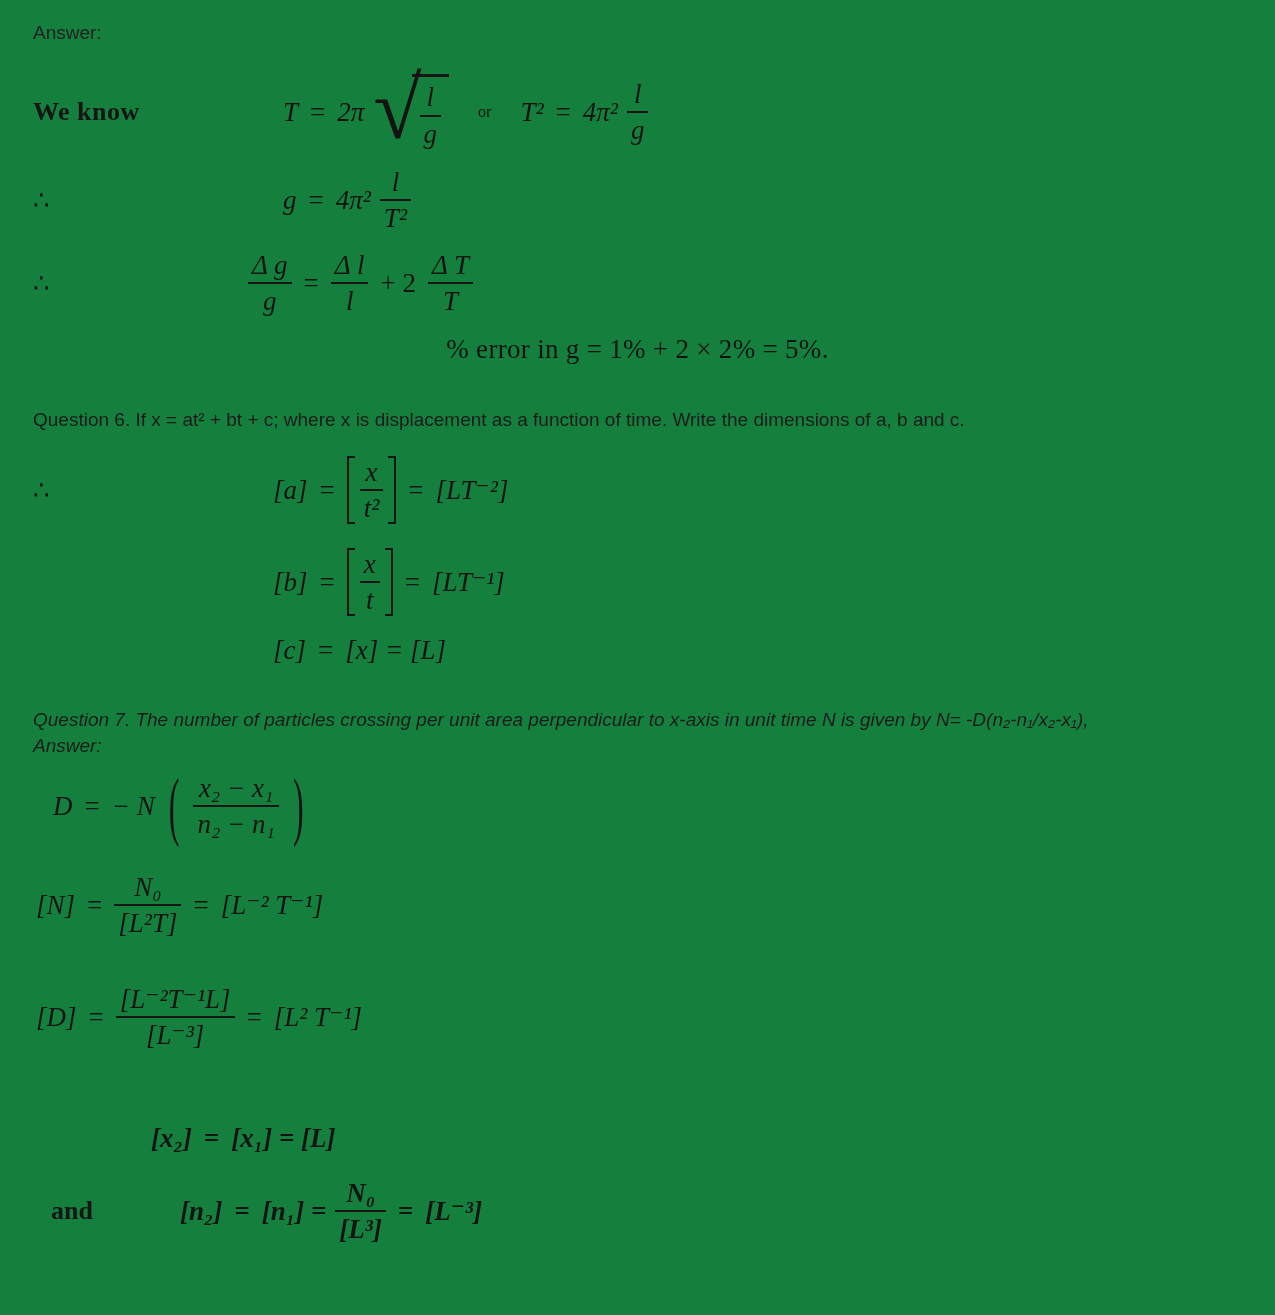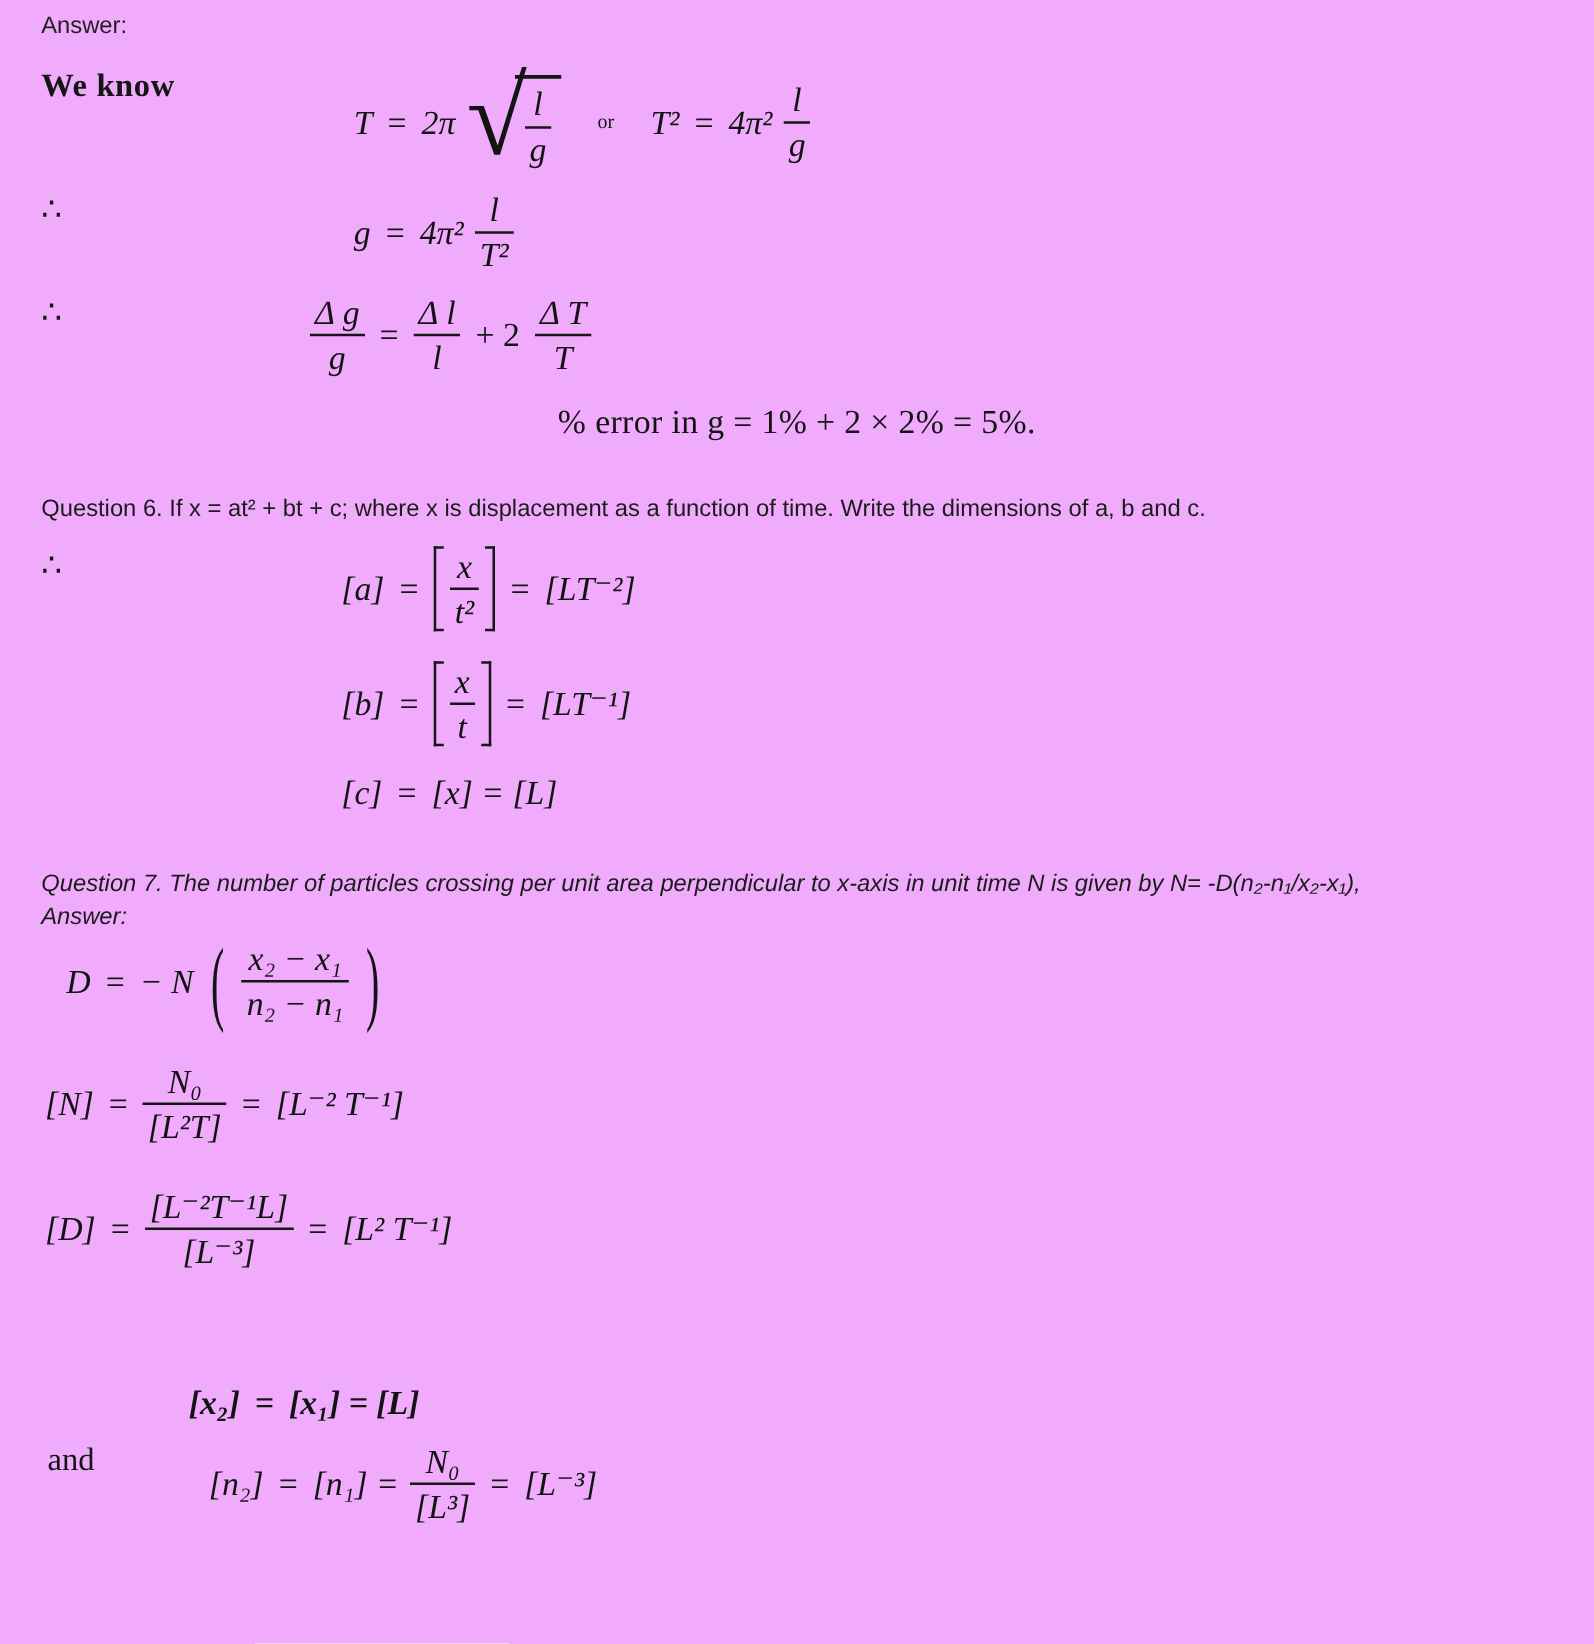--- a/index.html
+++ b/index.html
@@ -1,26 +1,26 @@
 <!DOCTYPE html>
 <html><head>
 <meta charset="utf-8">
 <style>
   * { margin:0; padding:0; box-sizing:border-box; }
   html,body { background:#ffffff; }
   body { width:1275px; height:1315px; color:#1b1b1b; }
-  .page { position:relative; width:1275px; height:1315px; background:#f0abfc; padding:8px 33px 0 33px; overflow:hidden; }
+  .page { position:relative; width:1275px; height:1315px; background:#15803d; padding:20px 33px 0 33px; overflow:hidden; }
 
   .sans  { font-family:"Liberation Sans","DejaVu Sans",sans-serif; font-size:19px; line-height:26px; color:#1f1f1f; }
   .serif { font-family:"Liberation Serif","DejaVu Serif",serif; }
 
   .qblock { margin-top:0; }
   .qline { font-family:"Liberation Sans","DejaVu Sans",sans-serif; font-size:19px; line-height:26px; }
 
-  .mrow { display:flex; align-items:flex-start; }
+  .mrow { display:flex; align-items:center; }
   .rowlabel { flex:none; font-size:26px; color:#151515; }
   .semibold { font-weight:600; letter-spacing:0.5px; }
 
   .math { display:inline-flex; align-items:center; gap:9px;
           font-family:"Liberation Serif","DejaVu Serif",serif;
           font-size:27px; color:#131313; }
   .it { font-style:italic; }
   .rel { font-style:normal; margin:0 3px; }
   .orword { font-style:normal; font-size:16px; margin:0 20px; }
 
@@ -213,21 +213,21 @@
   </div>
 
   <div class="mrow" style="margin-top:46px; min-height:38px; margin-left:118px;font-weight:bold;">
     <span class="math">
       <span class="it">[x₂]</span>
       <span class="rel">=</span>
       <span class="it">[x₁] = [L]</span>
     </span>
   </div>
 
-  <div class="mrow" style="margin-top:8px; min-height:92px; margin-left:5px;">
+  <div class="mrow" style="margin-top:8px; min-height:92px; margin-left:18px;font-weight:bold;">
     <span class="rowlabel serif" style="width:129px; font-size:26px;">and</span>
     <span class="math">
       <span class="it">[n₂]</span>
       <span class="rel">=</span>
       <span class="it">[n₁] =</span>
       <span class="frac">
         <span class="num it">N₀</span>
         <span class="bar"></span>
         <span class="den it">[L³]</span>
       </span>

